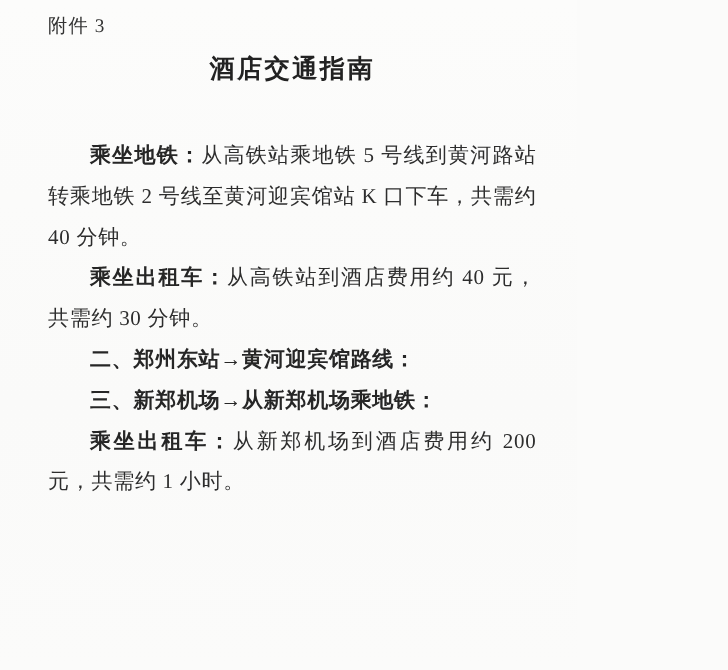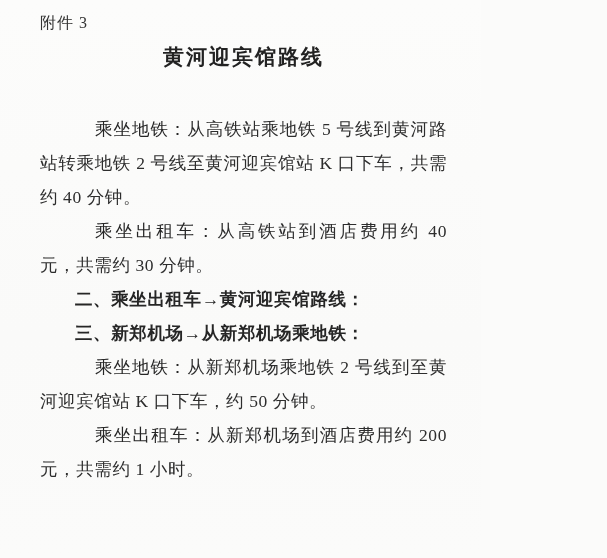--- a/index.html
+++ b/index.html
@@ -46,48 +46,46 @@
   }
   .doc-body p {
     margin: 0;
     text-indent: 2em;
   }
   .section-heading {
     font-weight: bold;
     color: #262626;
   }
   .mode-label {
-    font-weight: normal;
+    font-weight: bold;
     color: #262626;
-    margin-left: 20px;
   }
   .para-text {
     font-weight: normal;
   }
 </style>
 </head>
 <body>
 
 <div class="page">
 
   <div class="attachment-label">附件 3</div>
 
-  <div class="doc-title">黄河迎宾馆路线</div>
+  <div class="doc-title">酒店交通指南</div>
 
   <div class="doc-body">
 
     <div>
       <p><span class="mode-label">乘坐地铁：</span><span class="para-text">从高铁站乘地铁 5 号线到黄河路站转乘地铁 2 号线至黄河迎宾馆站 K 口下车，共需约 40 分钟。</span></p>
       <p><span class="mode-label">乘坐出租车：</span><span class="para-text">从高铁站到酒店费用约 40 元，共需约 30 分钟。</span></p>
     </div>
 
     <div>
-      <p class="section-heading">二、乘坐出租车→黄河迎宾馆路线：</p>
+      <p class="section-heading">二、郑州东站→黄河迎宾馆路线：</p>
     </div>
 
     <div>
       <p class="section-heading">三、新郑机场→从新郑机场乘地铁：</p>
-      <p><span class="mode-label">乘坐地铁：</span><span class="para-text">从新郑机场乘地铁 2 号线到至黄河迎宾馆站 K 口下车，约 50 分钟。</span></p>
       <p><span class="mode-label">乘坐出租车：</span><span class="para-text">从新郑机场到酒店费用约 200 元，共需约 1 小时。</span></p>
     </div>
 
   </div>
 </div>
 
 </body></html>

